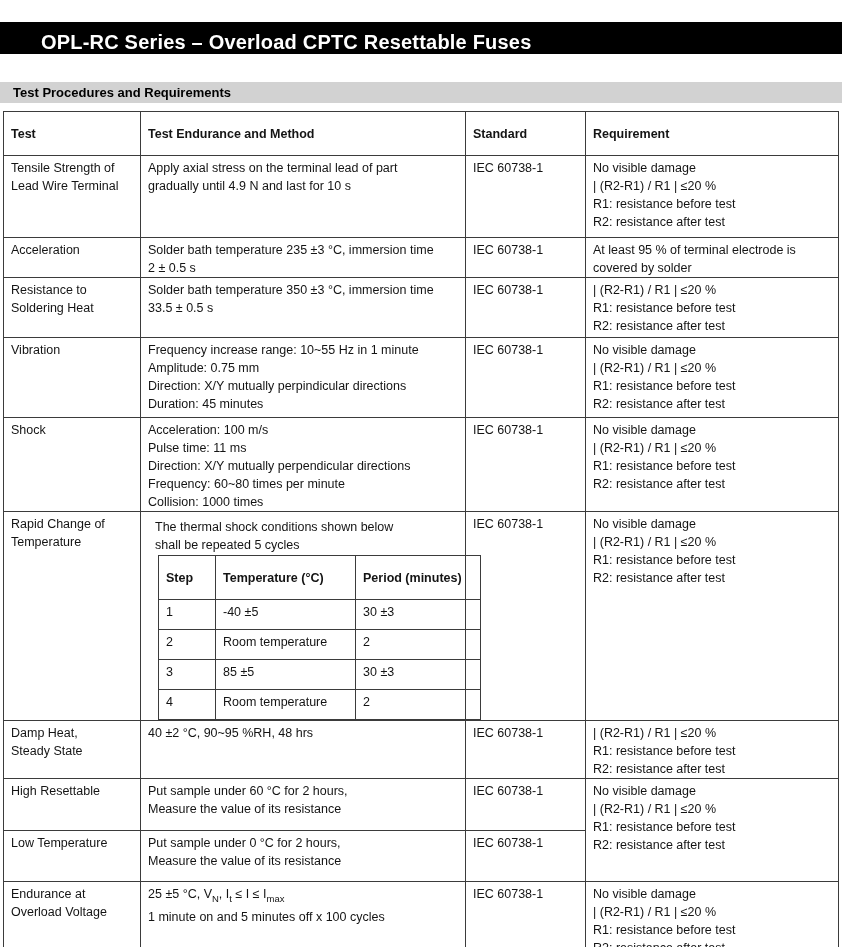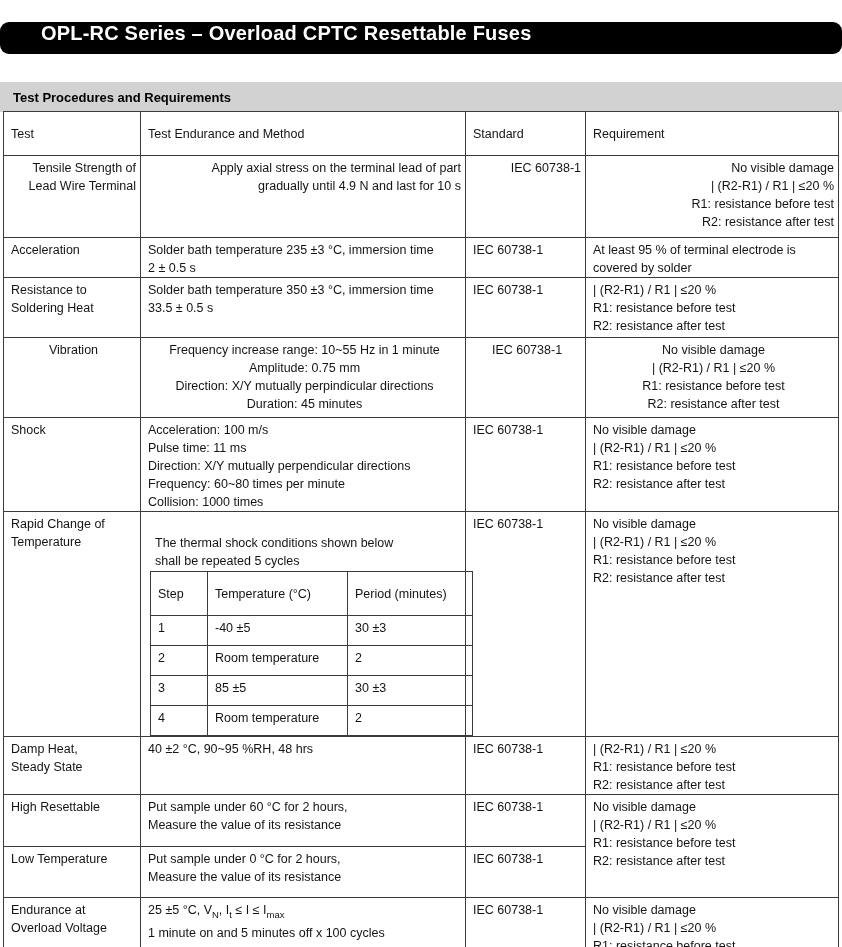--- a/index.html
+++ b/index.html
@@ -8,64 +8,64 @@
     width: 842px; height: 947px;
     background: #ffffff;
     position: relative;
     font-family: "Liberation Sans", sans-serif;
     color: #141414;
   }
   .title-bar {
     position: absolute; top: 22px; left: 0;
     width: 842px; height: 32px;
     background: #000000;
-    display: flex; align-items: flex-start; border-radius: 9px;
+    display: flex; align-items: flex-end;
   }
   .title-bar h1 {
     margin: 0; padding-left: 41px;
     color: #ffffff; font-size: 20px; font-weight: 700;
     letter-spacing: 0.2px; white-space: nowrap;
   }
   .section-bar {
     position: absolute; top: 82px; left: 0;
-    width: 842px; height: 30px;
+    width: 842px; height: 21px;
     background: #d2d2d2;
     display: flex; align-items: center;
   }
   .section-bar h2 {
     margin: 0; padding-left: 13px;
     color: #000000; font-size: 13px; font-weight: 700; white-space: nowrap;
   }
   table.main {
     position: absolute; top: 111px; left: 3px;
     width: 835px;
     border-collapse: collapse; table-layout: fixed;
   }
   table.main th, table.main td {
     border: 1px solid #3b3b3b;
     font-size: 12.5px;
     color: #141414;
   }
   table.main thead th {
     height: 44px;
     vertical-align: middle; text-align: left;
-    font-weight: 400;
+    font-weight: 700;
     padding: 0 4px 0 7px;
   }
   table.main tbody td {
     vertical-align: top;
     padding: 3px 4px 0 7px;
     line-height: 18px;
   }
   .text-line { white-space: nowrap; }
   td.nested-host { padding: 0; }
-  td.nested-host .intro { height: 40px; padding: 3px 4px 0 7px; line-height: 18px; margin-top: 16px; }
+  td.nested-host .intro { height: 40px; padding: 3px 4px 0 7px; line-height: 18px; }
   table.nested {
     border-collapse: collapse; table-layout: fixed;
-    margin-left: 2px; width: 322px;
+    margin-left: 10px; width: 322px;
   }
   table.nested th, table.nested td {
     border: 1px solid #3b3b3b;
     font-size: 12.5px; text-align: left;
     padding: 0 4px 0 8px;
     height: 30px; vertical-align: middle;
     white-space: nowrap;
   }
   table.nested th { font-weight: 700; }
   sub { font-size: 9.5px; }
@@ -90,21 +90,21 @@
   </colgroup>
   <thead>
       <tr>
         <th>Test</th>
         <th>Test Endurance and Method</th>
         <th>Standard</th>
         <th>Requirement</th>
       </tr>
     </thead>
   <tbody>
-      <tr style="height: 82px; text-align: right;">
+      <tr style="height: 82px;">
         <td>
           <div class="text-line">Tensile Strength of</div>
           <div class="text-line">Lead Wire Terminal</div>
         </td>
         <td>
           <div class="text-line">Apply axial stress on the terminal lead of part</div>
           <div class="text-line">gradually until 4.9 N and last for 10 s</div>
         </td>
         <td>
           <div class="text-line">IEC 60738-1</div>
@@ -143,21 +143,21 @@
         </td>
         <td>
           <div class="text-line">IEC 60738-1</div>
         </td>
         <td>
           <div class="text-line">| (R2-R1) / R1 | ≤20 %</div>
           <div class="text-line">R1: resistance before test</div>
           <div class="text-line">R2: resistance after test</div>
         </td>
       </tr>
-      <tr style="height: 80px; text-align: center;">
+      <tr style="height: 80px;">
         <td>
           <div class="text-line">Vibration</div>
         </td>
         <td>
           <div class="text-line">Frequency increase range: 10~55 Hz in 1 minute</div>
           <div class="text-line">Amplitude: 0.75 mm</div>
           <div class="text-line">Direction: X/Y mutually perpindicular directions</div>
           <div class="text-line">Duration: 45 minutes</div>
         </td>
         <td>

